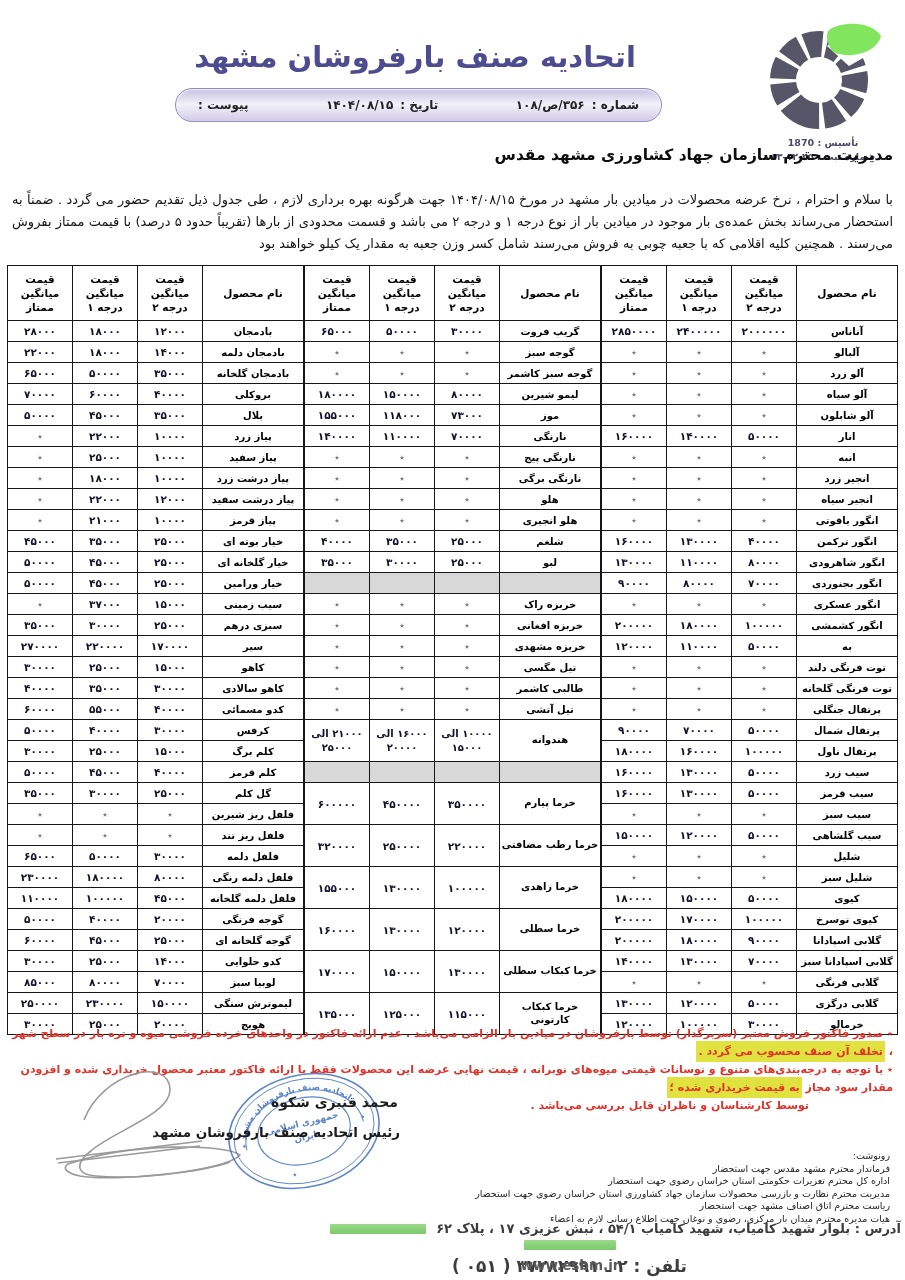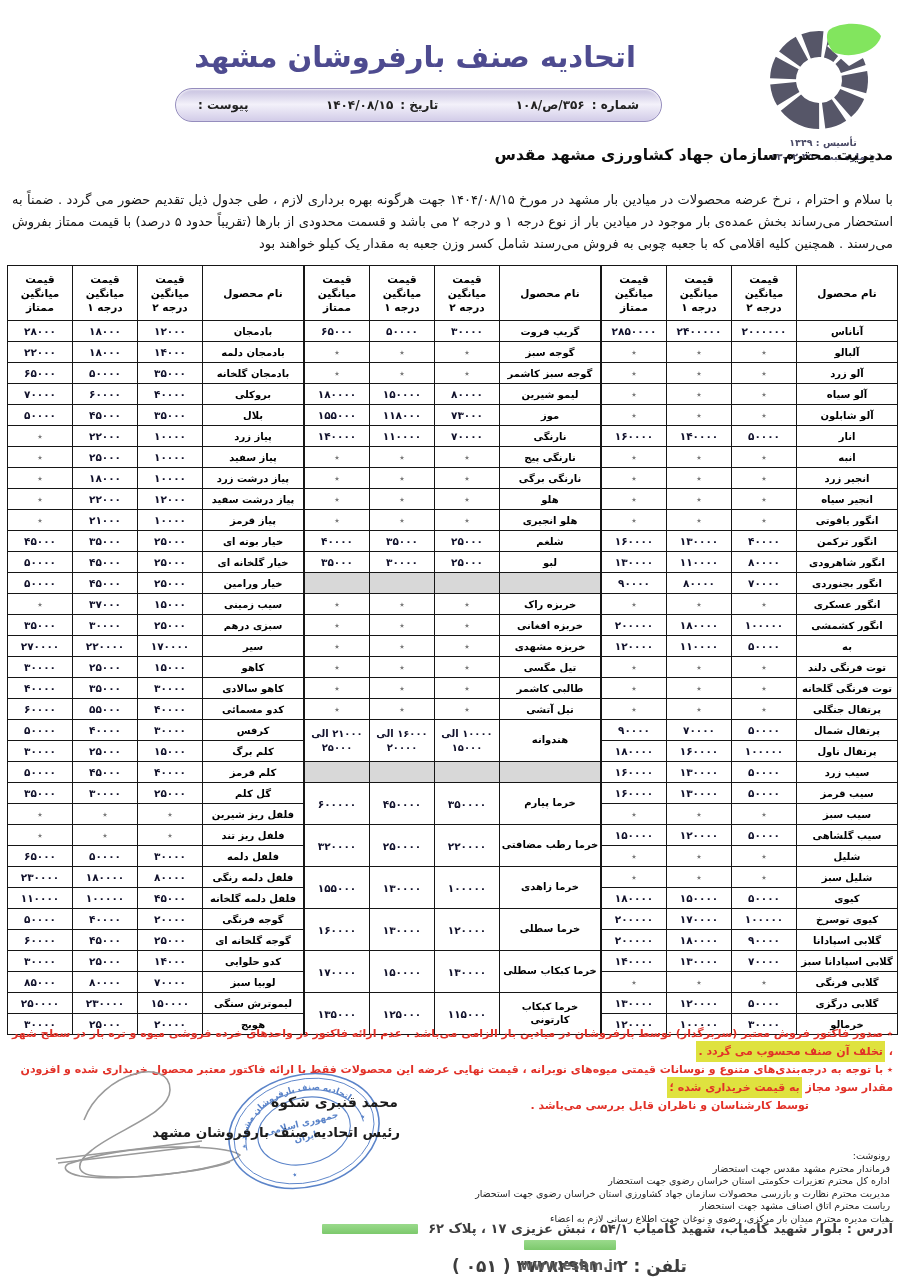--- a/index.html
+++ b/index.html
@@ -50,21 +50,21 @@
     font-size:14px; font-weight:bold; color:#1c1c1c; }
   .sig-title { top:1124px; left:100px; width:300px; direction:rtl; 
     font-size:13.5px; font-weight:bold; color:#1c1c1c; }
   .stamp { top:1070px; left:222px; width:165px; height:122px; opacity:.85; }
 
   
   .cc { top:1150px; right:15px; direction:rtl; text-align:right; font-size:9.5px;
     color:#222; line-height:12.5px; }
 
   
-  .addr-line { top:1221px; right:12px; direction:rtl; display:flex; align-items:center; gap:10px;
+  .addr-line { top:1221px; right:4px; direction:rtl; display:flex; align-items:center; gap:10px;
     font-size:13px; font-weight:bold; color:#3d3d3d; }
   .phone-line { top:1240px; left:452px; display:flex; align-items:center; gap:6px;
     font-size:17px; font-weight:bold; color:#3d3d3d;flex-direction:column; }
   .web-line { top:1257px; left:452px; display:flex; align-items:center; gap:16px;
     font-size:13.5px; font-weight:bold; color:#5a5a5a;flex-direction:column; }
   .greenbar { height:10px; background:linear-gradient(180deg,#9ada8c,#7cc96c); border-radius:1px; }
   .gb-addr { width:96px; } .gb-phone { width:92px; } .gb-web { width:86px; }
   .rtl { direction:rtl; unicode-bidi:embed; }
 </style>
 </head>
@@ -73,21 +73,21 @@
 <div class="page">
 
   <div class="abs logo-box">
     <svg width="132" height="112" viewBox="0 0 132 112">
       <circle cx="62" cy="60" r="36" fill="none" stroke="#565668" stroke-width="26" stroke-dasharray="16.5 4.5" transform="rotate(115 62 60)"></circle>
       <path d="M70,26 L100,2 L120,30 L92,46 Z" fill="#ffffff" stroke="none"></path>
       <path d="M72,10 C86,0 116,2 124,16 C120,32 94,40 76,32 C70,24 68,15 72,10 Z" fill="#82e55e"></path>
     </svg>
     <div class="logo-caption">
       <span>تأسیس :</span>
-      <span class="val">۱۳۴۹</span>
+      <span class="val">1870</span>
     </div>
     <div class="logo-caption">
       <span>شماره ثبت :</span>
       <span class="val">۸۳-۱۲-۴۵</span>
     </div>
   </div>
 
   <div class="abs union-title">اتحادیه صنف بارفروشان مشهد</div>
 
   <div class="abs pill">

